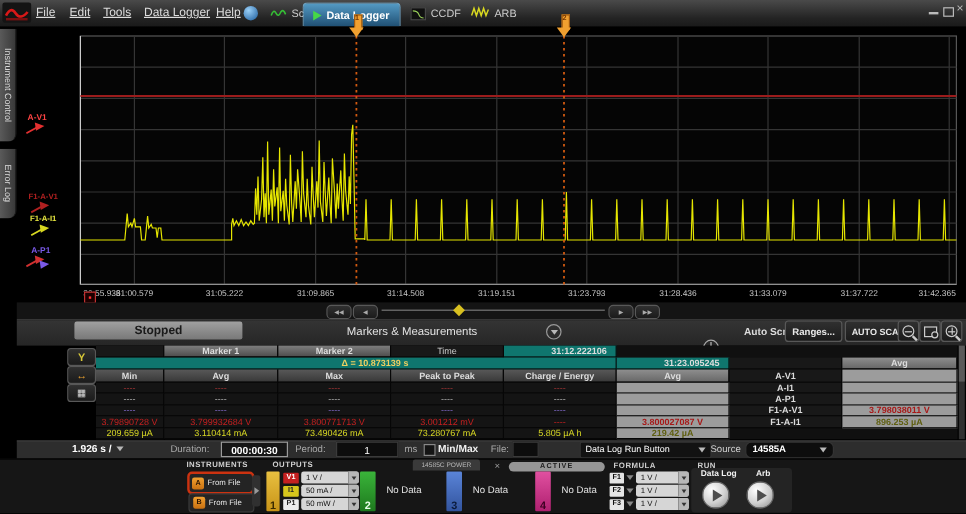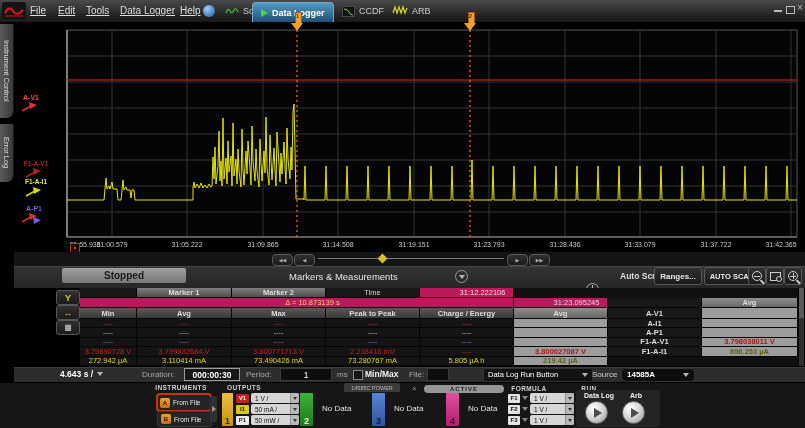--- a/index.html
+++ b/index.html
@@ -31,21 +31,21 @@
   .mag .vv{position:absolute;top:1px;bottom:1px;left:50%;width:1px;background:#ccc;margin-left:-0.5px;}
   
   #mtable{left:80px;top:288px;width:718px;height:78px;display:grid;
        grid-template-columns:57px 95px 94px 94px 94px 94px 94px 96px;
        grid-template-rows:10px 10px 11px 9.4px 9.4px 9.4px 9.4px 9.4px;
        font-size:7.5px;background:#101010;}
   #mtable > div{display:flex;align-items:center;justify-content:center;overflow:hidden;white-space:nowrap;
        border-right:1px solid #060606;border-bottom:1px solid #060606;color:#ddd;}
   .hdrM{background:linear-gradient(#7e7e7e,#4e4e4e);font-weight:bold;color:#fff;}
   .hdrB{background:#3e3e3e;font-weight:bold;color:#e8e8e8;}
-  .trow{background:#be185d;font-weight:normal;color:#f0f0f0;padding-left:32px;}
+  .trow{background:#0f766e;font-weight:bold;color:#f0f0f0;padding-left:32px;}
   .chdr{background:linear-gradient(#585858,#393939);font-weight:bold;color:#f0f0f0;}
   .chdrM{background:linear-gradient(#8e8e8e,#686868);font-weight:bold;color:#fff;}
   .lab{background:#181818;}
   .dcell{background:#141414;}
   .mcol{background:#9c9c9c;}
   .r0 .v{color:#a03434;} .r1 .v{color:#b4b4b4;} .r2 .v{color:#7f68c8;}
   .r3 .v{color:#c42020;} .r4 .v{color:#d8d824;}
   .r3 .mv{color:#a81818;font-weight:bold;} .r4 .mv{color:#5f5f10;font-weight:bold;}
   
   .secthdr{color:#cfcfcf;font-size:6.5px;font-weight:bold;letter-spacing:.4px;text-align:center;}
@@ -190,21 +190,21 @@
 
   <div class="abs" style="left:14px;top:252px;width:791px;height:14px;background:#141414;"></div>
   <div class="abs btn" style="left:272px;top:254px;width:19px;height:10px;font-size:5px;border-radius:4px;color:#aaa;">◀◀</div>
   <div class="abs btn" style="left:294px;top:254px;width:19px;height:10px;font-size:5px;border-radius:4px;color:#aaa;">◀</div>
   <div class="abs" style="left:318px;top:258px;width:186px;height:1px;background:#777;"></div>
   <div class="abs" style="left:379px;top:255px;width:7px;height:7px;background:#d8c020;transform:rotate(45deg);"></div>
   <div class="abs btn" style="left:507px;top:254px;width:19px;height:10px;font-size:5px;border-radius:4px;color:#aaa;">▶</div>
   <div class="abs btn" style="left:529px;top:254px;width:19px;height:10px;font-size:5px;border-radius:4px;color:#aaa;">▶▶</div>
 
   <div class="abs" style="left:14px;top:266px;width:791px;height:21px;background:linear-gradient(#343434,#262626);border-top:1px solid #444;"></div>
-  <div class="abs" style="left:62px;top:268px;width:124px;height:15px;background:linear-gradient(#a0a0a0,#787878);border-radius:2px;color:#1a1a1a;font-weight:bold;font-size:10px;display:flex;align-items:center;justify-content:center;">Stopped</div>
+  <div class="abs" style="left:62px;top:268px;width:140px;height:15px;background:linear-gradient(#a0a0a0,#787878);border-radius:2px;color:#1a1a1a;font-weight:bold;font-size:10px;display:flex;align-items:center;justify-content:center;">Stopped</div>
   <span class="abs" style="left:289px;top:271px;color:#e4e4e4;font-size:9.5px;">Markers &amp; Measurements</span>
   <div class="abs circ" style="left:455px;top:270px;width:11px;height:11px;border-color:#999;display:flex;align-items:center;justify-content:center;">
       <span class="caret-d" style="margin-top:1px;"></span>
     </div>
   <div class="abs circ crosshair" style="left:586px;top:270px;width:11px;height:11px;"></div>
   <div class="abs circ" style="left:606px;top:272px;width:8px;height:8px;border-color:#888;background:#1c1c1c;"></div>
   <span class="abs" style="left:620px;top:271px;color:#ddd;font-size:8.5px;font-weight:bold;">Auto Scroll</span>
   <div class="abs btn" style="left:654px;top:267px;width:46px;height:16px;font-size:8px;font-weight:bold;">Ranges...</div>
   <div class="abs btn" style="left:704px;top:267px;width:58px;height:16px;font-size:7.5px;font-weight:bold;">AUTO SCALE</div>
   <div class="abs btn" style="left:766px;top:267px;width:16px;height:16px;">
@@ -330,35 +330,35 @@
     <div class="dcell r3">
         <span class="v">3.79890728 V</span>
       </div>
     <div class="dcell r3">
         <span class="v">3.799932684 V</span>
       </div>
     <div class="dcell r3">
         <span class="v">3.800771713 V</span>
       </div>
     <div class="dcell r3">
-        <span class="v">2.238416 mV</span>
+        <span class="v">3.001212 mV</span>
       </div>
     <div class="dcell r3">
         <span class="v">----</span>
       </div>
     <div class="mcol r3">
         <span class="mv">3.800027087 V</span>
       </div>
 
     <div class="lab r4 nm" style="font-weight:bold;">F1-A-I1</div>
     <div class="mcol r4">
         <span class="mv">896.253 µA</span>
       </div>
     <div class="dcell r4">
-        <span class="v">272.942 µA</span>
+        <span class="v">209.659 µA</span>
       </div>
     <div class="dcell r4">
         <span class="v">3.110414 mA</span>
       </div>
     <div class="dcell r4">
         <span class="v">73.490426 mA</span>
       </div>
     <div class="dcell r4">
         <span class="v">73.280767 mA</span>
       </div>
@@ -368,21 +368,21 @@
     <div class="mcol r4">
         <span class="mv">219.42 µA</span>
       </div>
   </div>
   <div class="abs" style="left:799px;top:288px;width:5px;height:78px;background:#303030;">
       <div style="width:5px;height:30px;background:#5a5a5a;"></div>
     </div>
 
   <div class="abs" style="left:14px;top:367px;width:791px;height:15px;background:#2d2d2d;border-top:1px solid #3d3d3d;"></div>
   <div class="abs" style="left:60px;top:369px;display:flex;align-items:center;gap:4px;">
-    <span style="color:#fff;font-weight:bold;font-size:8.5px;">4.643 s /</span>
+    <span style="color:#fff;font-weight:bold;font-size:8.5px;">1.926 s /</span>
       <span class="caret-d"></span>
   </div>
   <span class="abs" style="left:142px;top:370px;color:#a8a8a8;font-size:8px;">Duration:</span>
   <div class="abs" style="left:184px;top:368px;width:54px;height:11px;border:1px solid #9a9a9a;background:#161616;color:#fff;font-weight:bold;font-size:8.5px;display:flex;align-items:center;justify-content:center;">000:00:30</div>
   <span class="abs" style="left:246px;top:370px;color:#a8a8a8;font-size:8px;">Period:</span>
   <div class="abs" style="left:280px;top:368px;width:50px;height:11px;background:#0d0d0d;border:1px solid #3a3a3a;color:#fff;font-size:8.5px;display:flex;align-items:center;justify-content:center;">1</div>
   <span class="abs" style="left:337px;top:370px;color:#a8a8a8;font-size:8px;">ms</span>
   <div class="abs" style="left:353px;top:370px;width:8px;height:8px;background:#141414;border:1px solid #888;"></div>
   <span class="abs" style="left:365px;top:369px;color:#f0f0f0;font-weight:bold;font-size:8.5px;">Min/Max</span>
   <span class="abs" style="left:409px;top:370px;color:#a8a8a8;font-size:8px;">File:</span>

